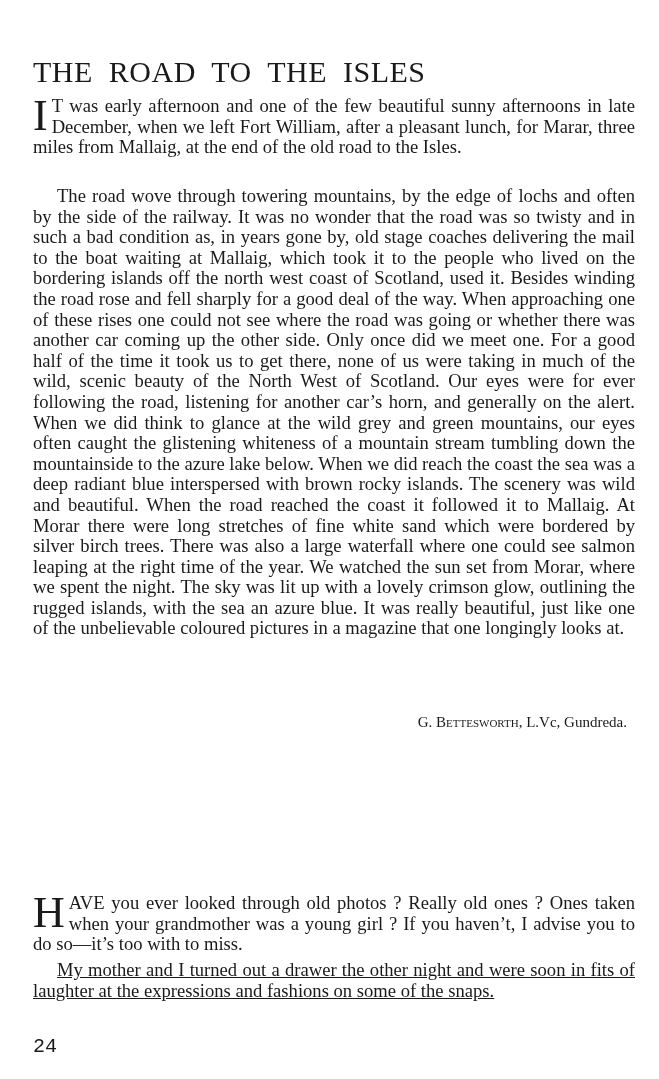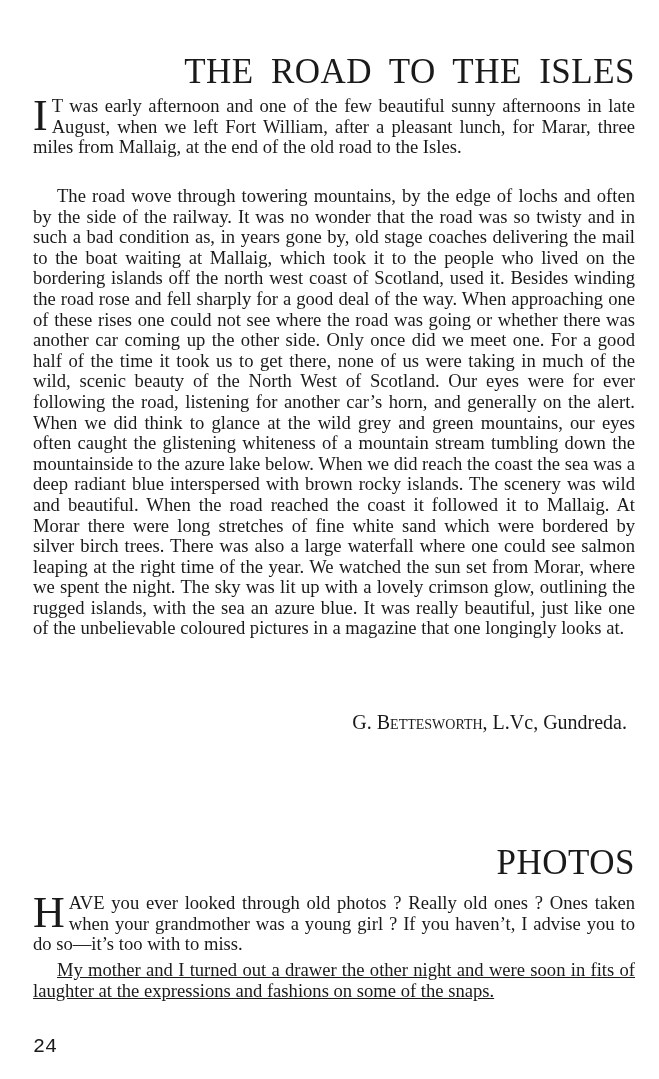--- a/index.html
+++ b/index.html
@@ -5,63 +5,62 @@
   html, body { margin: 0; padding: 0; }
   body {
     width: 659px; height: 1079px; overflow: hidden;
     background: #ffffff;
     font-family: "Liberation Serif", "DejaVu Serif", serif;
     color: #1a1a1a;
     position: relative;
   }
   .page { position: absolute; left: 33px; top: 0; width: 602px; }
   .title {
-    text-align: right; font-weight: normal;
-    font-size: 35px; letter-spacing: 0.5px; word-spacing: 8px;
+    text-align: left; font-weight: normal;
+    font-size: 30px; letter-spacing: 0.5px; word-spacing: 8px;
     margin: 0; line-height: 40px;
   }
   .t1 { position: absolute; top: 52px; left: 0; width: 602px; }
   .t2 { position: absolute; top: 800px; left: 0; width: 602px; line-height: 42px; }
   .para {
     position: absolute; left: 0; width: 602px;
     font-size: 18.6px; line-height: 20.6px;
     text-align: justify; margin: 0;
   }
   .indent { text-indent: 24px; }
   .dropcap {
     float: left; font-size: 44px; line-height: 36px;
     margin: 2px 4px 0 0; padding: 0;
   }
   .signature {
     position: absolute; right: 8px; top: 711px;
-    font-size: 20px; line-height: 22px;
+    font-size: 15px; line-height: 22px;
   }
   .sc { font-variant: small-caps; }
   .pagenum { position: absolute; left: 0; top: 1035px; font-size: 20px; font-family: Liberation Mono, monospace; }
 </style>
 </head>
 <body>
 
 <div class="page">
 
   <h1 class="title t1">THE ROAD TO THE ISLES</h1>
 
   <p class="para" style="top:96px;">
-    <span class="dropcap">I</span><span>T was early afternoon and one of the few beautiful sunny afternoons in late August, when we left Fort William, after a pleasant lunch, for Marar, three miles from Mallaig, at the end of the old road to the Isles.</span>
+    <span class="dropcap">I</span><span>T was early afternoon and one of the few beautiful sunny afternoons in late December, when we left Fort William, after a pleasant lunch, for Marar, three miles from Mallaig, at the end of the old road to the Isles.</span>
   </p>
 
   <p class="para indent" style="top:186px;">The road wove through towering mountains, by the edge of lochs and often by the side of the railway.  It was no wonder that the road was so twisty and in such a bad condition as, in years gone by, old stage coaches delivering the mail to the boat waiting at Mallaig, which took it to the people who lived on the bordering islands off the north west coast of Scotland, used it.  Besides winding the road rose and fell sharply for a good deal of the way.  When approaching one of these rises one could not see where the road was going or whether there was another car coming up the other side.  Only once did we meet one.  For a good half of the time it took us to get there, none of us were taking in much of the wild, scenic beauty of the North West of Scotland.  Our eyes were for ever following the road, listening for another car’s horn, and generally on the alert.  When we did think to glance at the wild grey and green mountains, our eyes often caught the glistening whiteness of a mountain stream tumbling down the mountainside to the azure lake below.  When we did reach the coast the sea was a deep radiant blue interspersed with brown rocky islands.  The scenery was wild and beautiful.  When the road reached the coast it followed it to Mallaig.  At Morar there were long stretches of fine white sand which were bordered by silver birch trees.  There was also a large waterfall where one could see salmon leaping at the right time of the year.  We watched the sun set from Morar, where we spent the night.  The sky was lit up with a lovely crimson glow, outlining the rugged islands, with the sea an azure blue.  It was really beautiful, just like one of the unbelievable coloured pictures in a magazine that one longingly looks at.</p>
 
   <div class="signature">
     <span>G. </span><span class="sc">Bettesworth</span><span>, L.Vc, Gundreda.</span>
   </div>
 
   <h1 class="title t2">
     <br>
-    <span>PHOTOS</span>
   </h1>
 
   <p class="para" style="top:893px;">
     <span class="dropcap">H</span><span>AVE you ever looked through old photos ?  Really old ones ? Ones taken when your grandmother was a young girl ?  If you haven’t, I advise you to do so—it’s too with to miss.</span>
   </p>
 
   <p class="para indent" style="top:960px;text-decoration:underline;">My mother and I turned out a drawer the other night and were soon in fits of laughter at the expressions and fashions on some of the snaps.</p>
 
   <div class="pagenum">24</div>
 </div>

